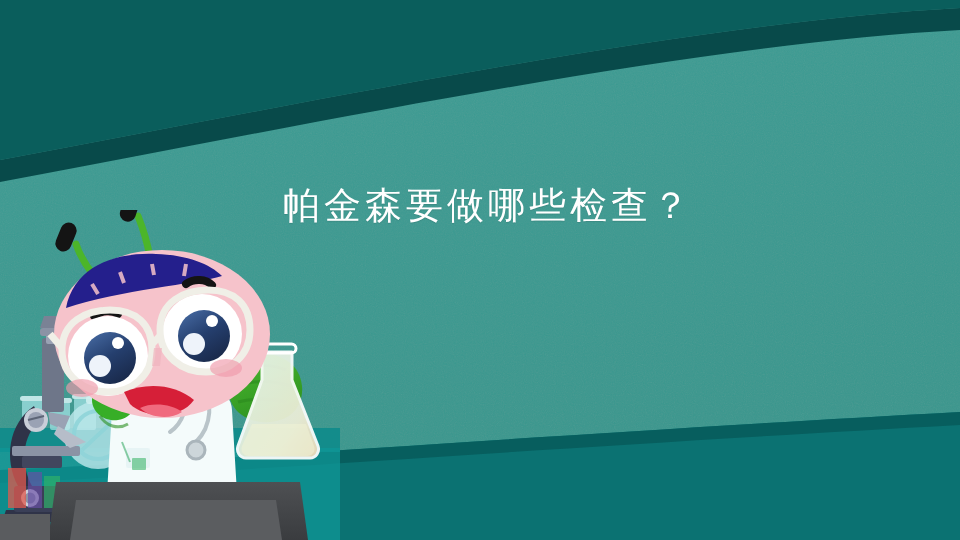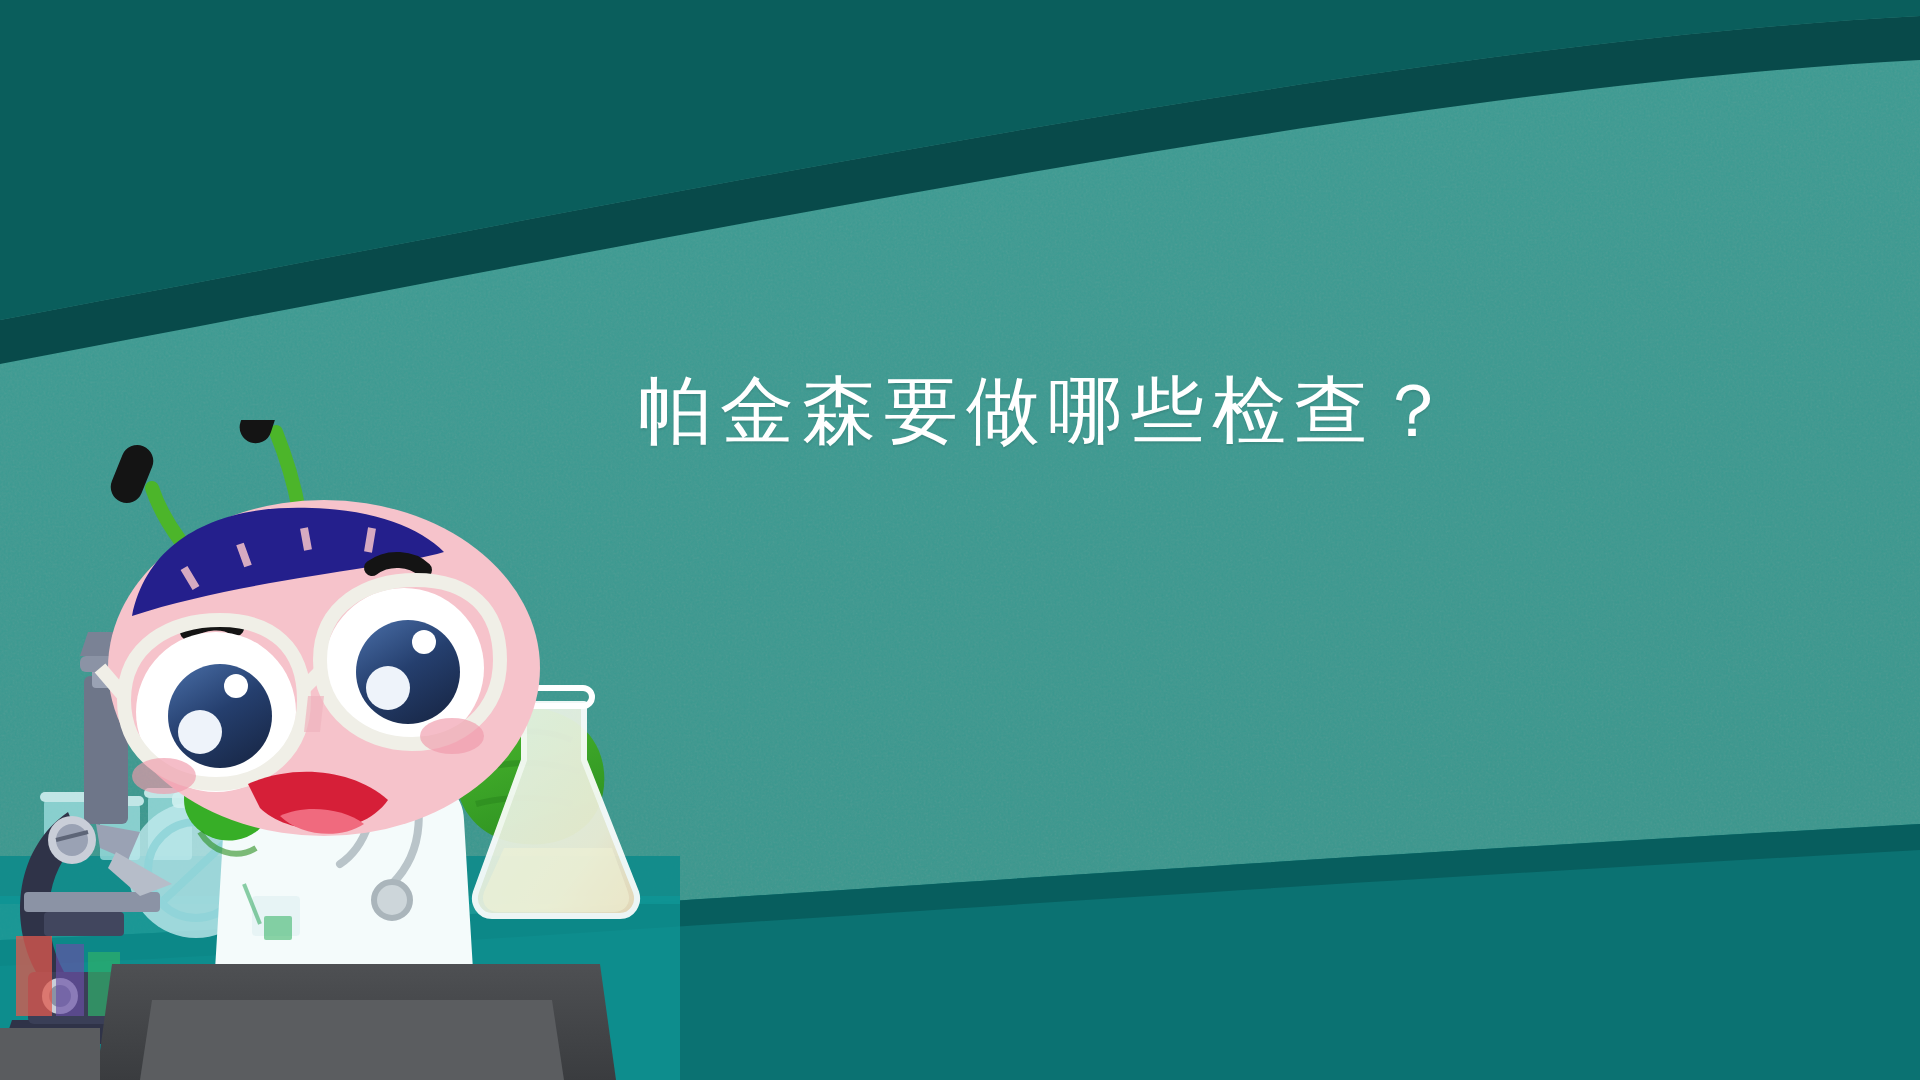--- a/index.html
+++ b/index.html
@@ -31,21 +31,20 @@
     width: 560px;
     height: 52px;
     color: #ffffff;
     font-family: "DejaVu Sans", "Liberation Sans", sans-serif;
     font-size: 37px;
     font-weight: 400;
     letter-spacing: 4px;
     line-height: 48px;
     white-space: nowrap;
     text-shadow: 0 1px 1px rgba(0,0,0,0.10);
-    margin-left: 36px;
   }
   
   .illustration {
     position: absolute;
     left: 0px;
     top: 210px;
     width: 340px;
     height: 330px;
   }
   .illustration svg { display: block; }

